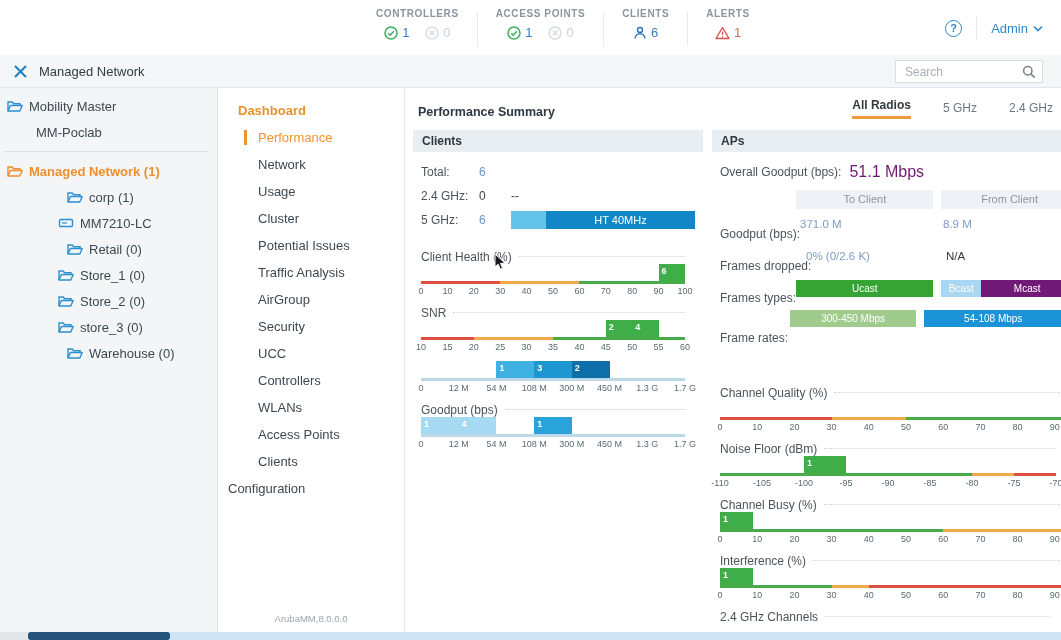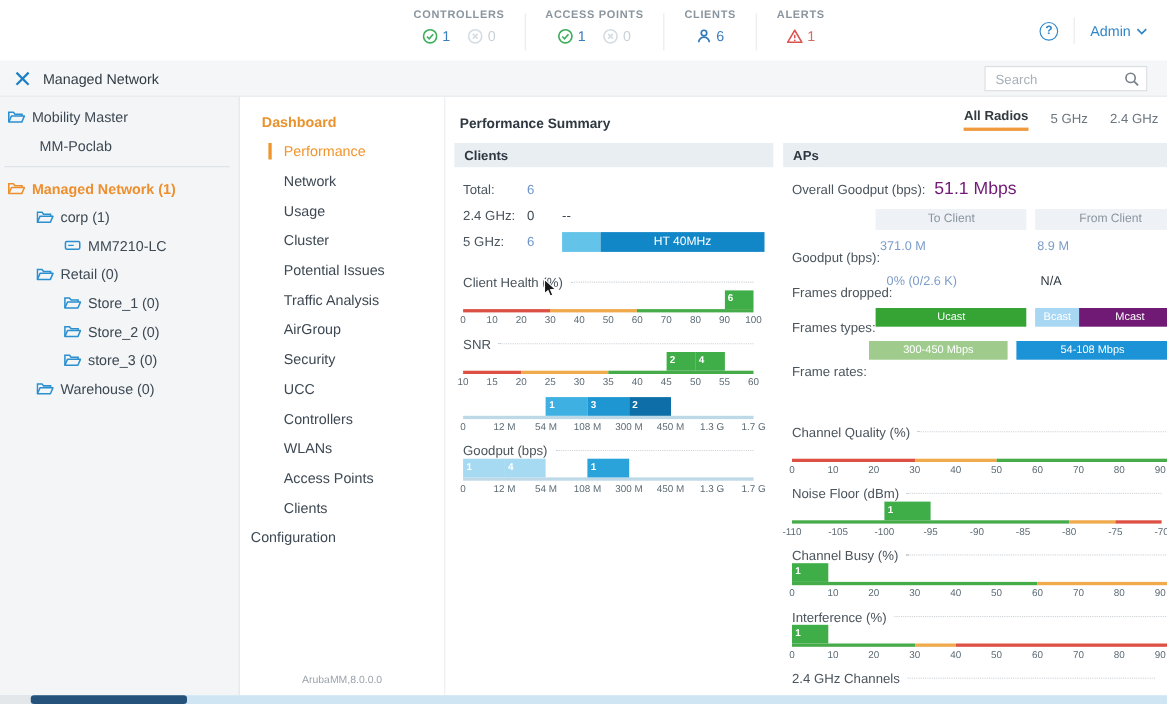--- a/index.html
+++ b/index.html
@@ -40,40 +40,40 @@
 
   
   #tree-panel { position:absolute; left:0; top:88px; width:218px; height:544px;
     background:#f3f5f7; border-right:1px solid #dfe3e7; padding-top:5px; }
   .tree-item { height:26px; display:flex; align-items:center; font-size:13px; color:#3d4852; cursor:pointer; white-space:nowrap; }
   .tree-item .ticon { display:flex; margin-right:6px; color:#2b8fd0; }
   .tree-item.sel { color:#ee8f2e; font-weight:bold; }
   .tree-item.sel .ticon { color:#ee8f2e; }
   .ind0 { padding-left:7px; }
   .ind0t { padding-left:36px; }
-  .ind1 { padding-left:33px; }
+  .ind1 { padding-left:33px;margin-left:34px; }
   .ind2 { padding-left:58px; }
   .tree-sep { height:1px; background:#dde1e5; margin:6px 8px 6px 4px; }
 
   
   #nav-panel { position:absolute; left:218px; top:88px; width:187px; height:544px;
     background:#fff; border-right:1px solid #e5e8ec; padding-top:9px; }
   .nav-item { height:27px; line-height:27px; font-size:13px; color:#3d4852; cursor:pointer; white-space:nowrap; }
   .nav-root { padding-left:20px; font-weight:bold; color:#e8922e; }
   .nav-sub { padding-left:40px; }
   .nav-sub.active { color:#f0952e; position:relative; }
   .nav-sub.active::before { content:""; position:absolute; left:26px; top:6px; bottom:6px; width:3px; background:#f0952e; }
   .nav-cfg { padding-left:10px; }
   .nav-footer { position:absolute; bottom:8px; width:100%; text-align:center; font-size:9.5px; color:#9aa4ad; }
 
   
   #main { position:absolute; left:405px; top:88px; width:656px; height:544px; overflow:hidden; background:#fff; }
   .main-header { display:flex; justify-content:space-between; align-items:flex-end; padding:10px 8px 6px 13px; }
   .main-title { font-size:12.5px; font-weight:bold; color:#2f3841; }
-  .tabs { display:flex; gap:20px; align-items:flex-end;justify-content:space-between; }
+  .tabs { display:flex; gap:32px; align-items:flex-end;justify-content:space-between; }
   .tab { font-size:12px; color:#6b7680; cursor:pointer; padding-bottom:4px; }
   .tab.active { color:#333a40; font-weight:bold; border-bottom:3px solid #ef9a3d; }
 
   .panel-header { background:#e9eef3; font-weight:bold; font-size:12px; color:#2f3841; padding:4px 9px; height:22px; }
 
   #clients-col { position:absolute; left:8px; top:42px; width:290px; }
   #aps-col { position:absolute; left:307px; top:42px; width:382px; }
   .col-body { padding:8px 8px 0 8px; }
 
   .crow { display:flex; align-items:center; height:24px; }

